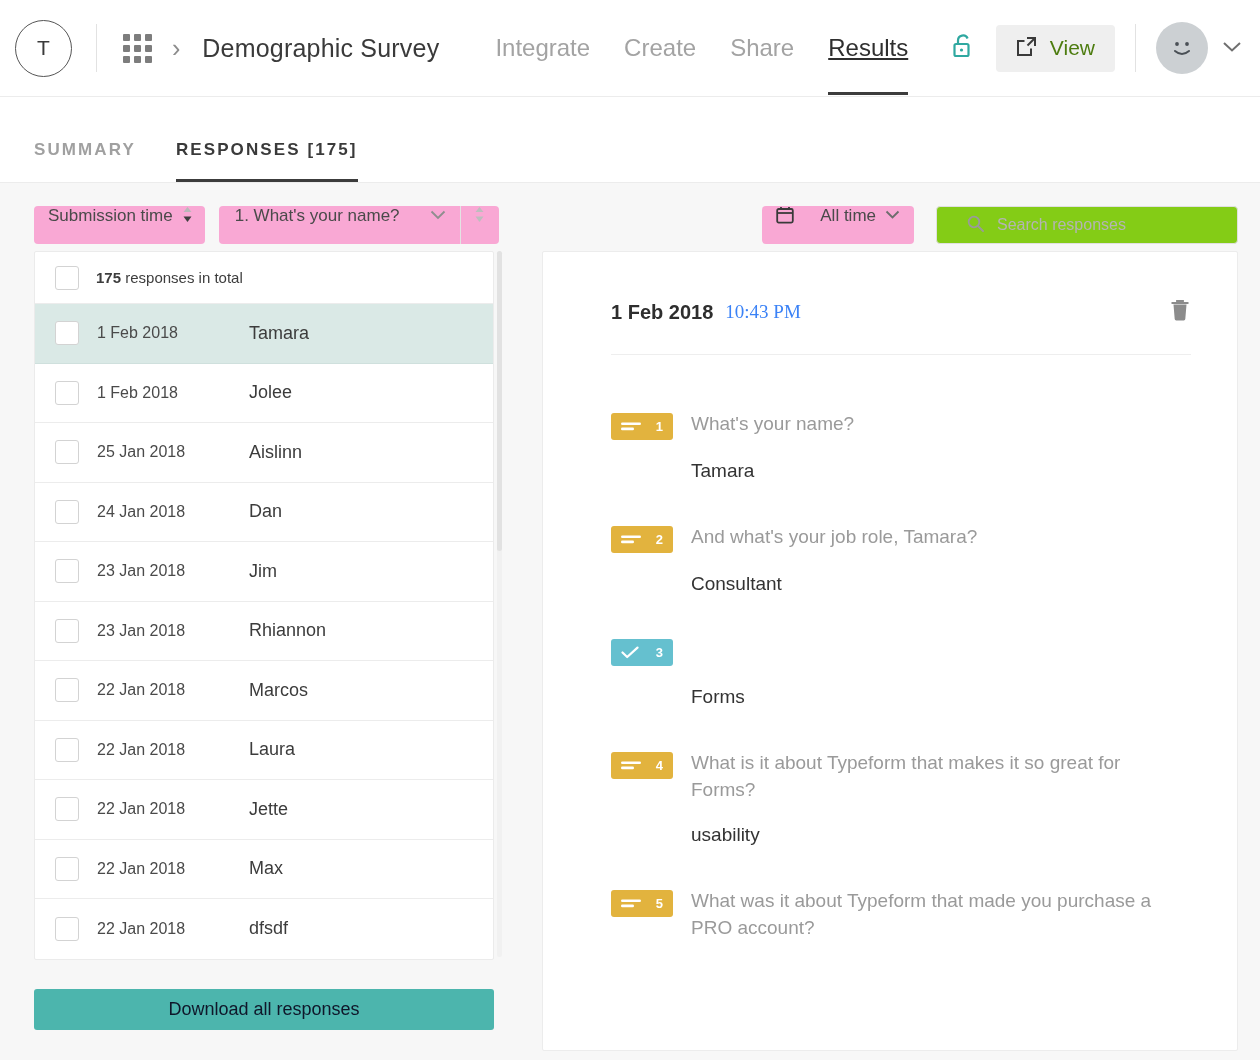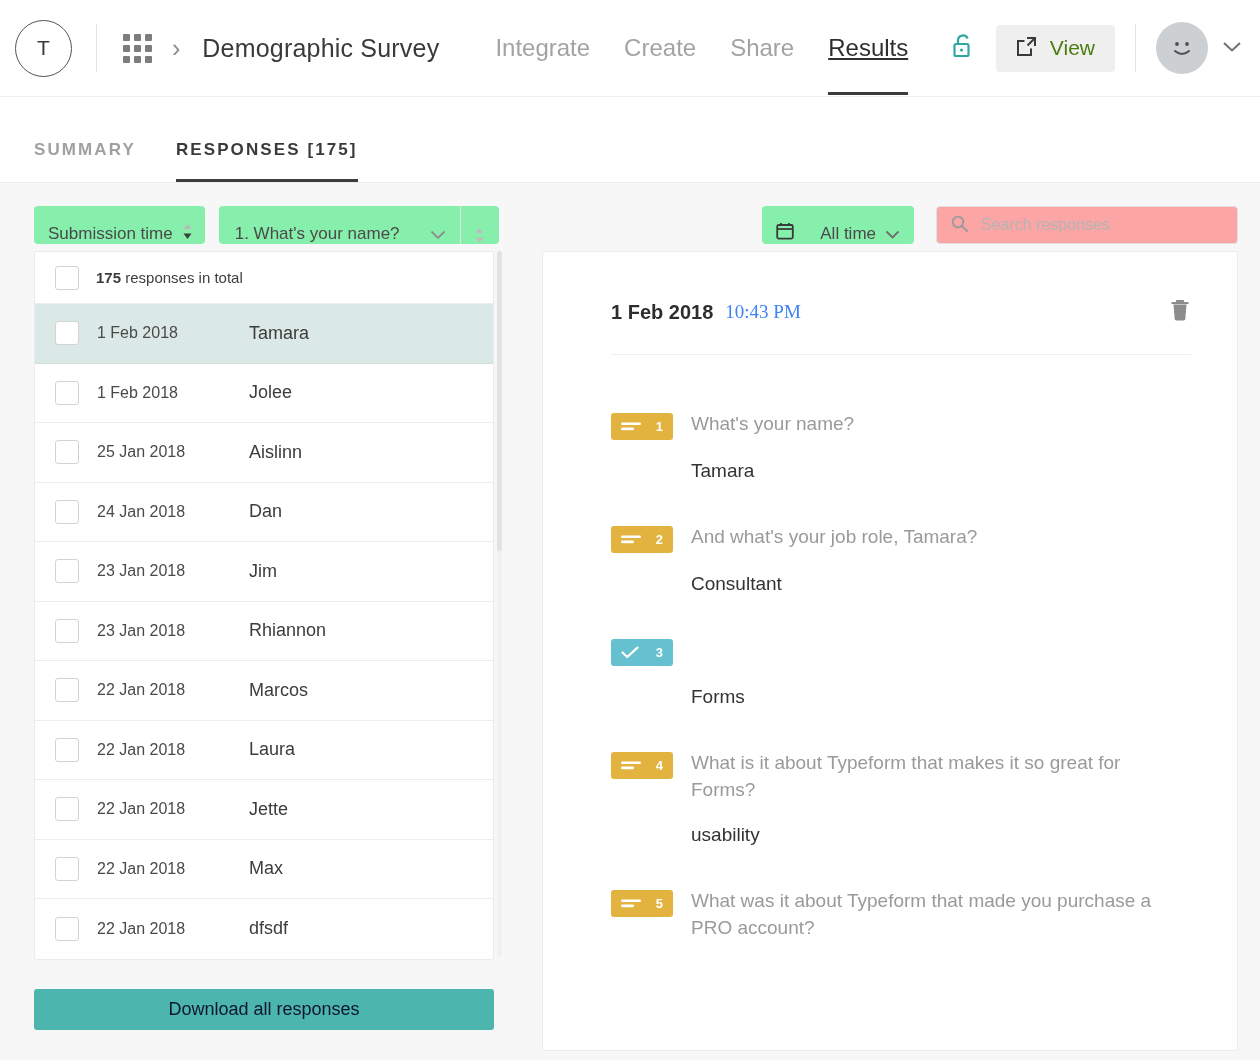--- a/index.html
+++ b/index.html
@@ -66,38 +66,38 @@
     padding-bottom: 22px; margin-right: 40px; position: relative; cursor: pointer;
   }
   .tab.active { color: #3a3a3a; }
   .tab.active::after {
     content:""; position:absolute; left:0; right:0; bottom:0; height:3px; background:#3c3c3c;
   }
 
   
   .toolbar { display: flex; align-items: center; padding: 20px 22px 0 34px; height: 64px; }
   .ctrl {
-    background: #86efac; border-radius: 4px; height: 38px;
-    display: flex; align-items: flex-end; cursor: pointer;
+    background: #f9a8d4; border-radius: 4px; height: 38px;
+    display: flex; align-items: flex-start; cursor: pointer;
   }
   .ctrl-label { font-size: 17px; color: #4a4a4a; }
   .sort-ctrl { padding: 0 12px 0 14px; }
   .sort-ctrl .ctrl-label { margin-right: 9px; }
   .qsel { margin-left: 14px; padding-left: 16px; }
   .qsel .ctrl-label { margin-right: 30px; }
   .qsel-caret { margin-right: 14px; }
   .qsel-sep { width: 1px; height: 38px; background: #e3e3e3; }
   .qsel-sort { width: 38px; display: flex; align-items: center; justify-content: center; }
   .toolbar-right { margin-left: auto; display: flex; align-items: center; }
   .alltime { padding: 0 14px; }
   .alltime .ctrl-label { margin: 0 9px 0 26px; }
   .search-box {
-    margin-left: 22px; width: 302px; height: 38px; background: #fca5a5;
+    margin-left: 22px; width: 302px; height: 38px; background: #84cc16;
     border: 1px solid #e0e0e0; border-radius: 4px;
-    display: flex; align-items: center; padding-left: 14px;
+    display: flex; align-items: center; padding-left: 30px;
   }
   .search-input {
     border: none; outline: none; font-size: 16px; color: #555;
     margin-left: 13px; width: 230px; background: transparent;
     font-family: "Liberation Sans", sans-serif;
   }
   .search-input::placeholder { color: #b4b4b4; }
 
   
   .body { display: flex; padding: 4px 22px 0 34px; height: 820px; }

